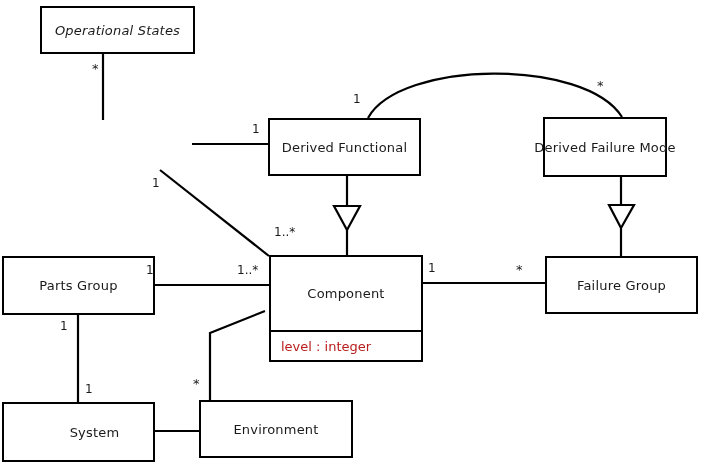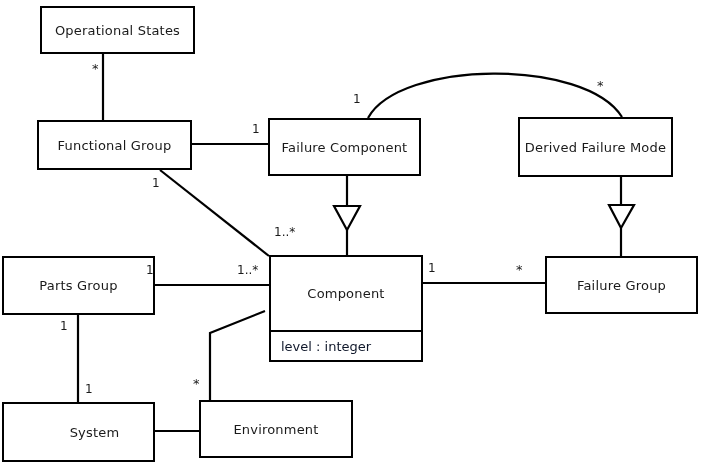--- a/index.html
+++ b/index.html
@@ -44,21 +44,21 @@
   .uml-attrs {
     border-top: 2px solid #000000;
     display: flex;
     align-items: center;
     padding-left: 10px;
     height: 28px;
     flex: 0 0 auto;
   }
   .uml-attr {
     font-size: 13px;
-    color: #0f172a;
+    color: #b91c1c;
     white-space: nowrap;
   }
   .mult {
     position: absolute;
     font-size: 12px;
     color: #1a1a1a;
     line-height: 1;
     white-space: nowrap;
     z-index: 3;
   }
@@ -93,33 +93,30 @@
 
     <line x1="423" y1="283" x2="545" y2="283" stroke="#000" stroke-width="2.2"></line>
 
     <line x1="78" y1="315" x2="78" y2="402" stroke="#000" stroke-width="2.2"></line>
 
     <polyline points="265,311 210,333 210,400" fill="none" stroke="#000" stroke-width="2.2"></polyline>
 
     <line x1="155" y1="431" x2="199" y2="431" stroke="#000" stroke-width="2.2"></line>
   </svg>
 
-  <div class="uml-class" style="left:40px; top:6px; width:155px; height:48px;">
+  <div class="uml-class" style="left:40px; top:6px; width:155px; height:48px;font-style:italic;">
     <div class="uml-name">Operational States</div>
   </div>
 
-  <div class="uml-class" style="left:37px; top:120px; width:155px; height:50px;">
-    <div class="uml-name">Functional Group</div>
+
+  <div class="uml-class" style="left:268px; top:118px; width:153px; height:58px;">
+    <div class="uml-name">Derived Functional</div>
   </div>
 
-  <div class="uml-class" style="left:268px; top:118px; width:153px; height:58px;">
-    <div class="uml-name">Failure Component</div>
-  </div>
-
-  <div class="uml-class" style="left:518px; top:117px; width:155px; height:60px;justify-content:center;">
+  <div class="uml-class" style="left:543px; top:117px; width:124px; height:60px;justify-content:center;">
     <div class="uml-name">Derived Failure Mode</div>
   </div>
 
   <div class="uml-class" style="left:2px; top:256px; width:153px; height:59px;">
     <div class="uml-name">Parts Group</div>
   </div>
 
   <div class="uml-class" style="left:269px; top:255px; width:154px; height:107px;">
     <div class="uml-name">Component</div>
     <div class="uml-attrs">

